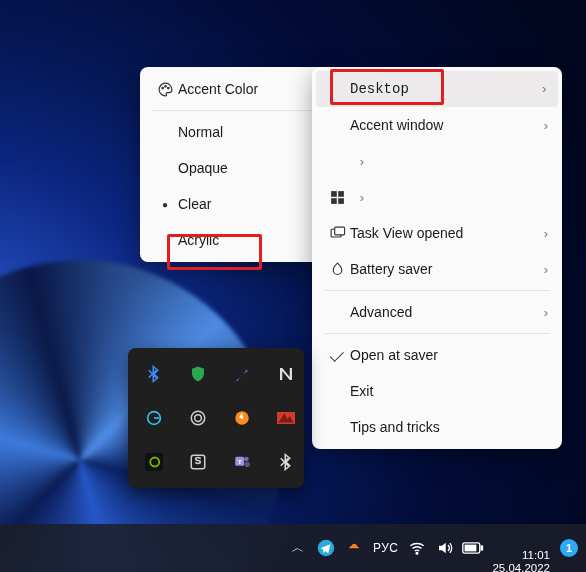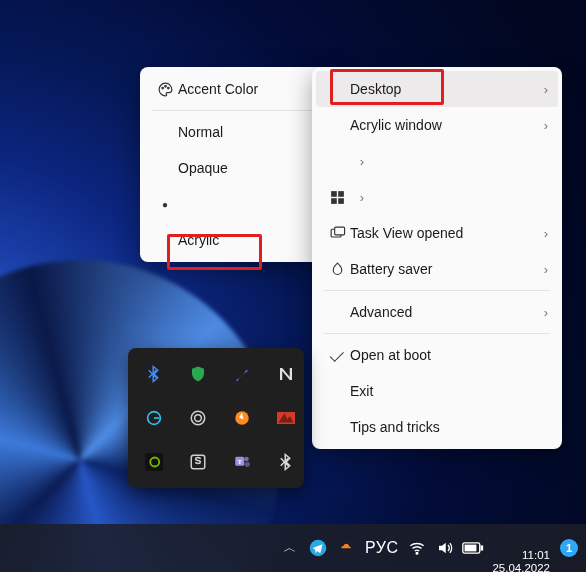--- a/index.html
+++ b/index.html
@@ -33,21 +33,21 @@
   .menu-right { left: 312px; top: 67px; width: 250px; }
 
   .menu-item {
     display: flex; align-items: center;
     height: 36px;
     padding: 0 10px 0 8px;
     border-radius: 4px;
     position: relative;
     cursor: default;
   }
-  .menu-item.hover { background: #eceaea; }
+  .menu-item.hover { background: #eceaea; font-family: Liberation Mono, monospace; }
   .menu-item .lead {
     width: 26px; display: inline-flex; justify-content: center; align-items: center;
     color: #333; flex-shrink:0;
   }
   .menu-item .lead.bullet { font-size: 10px; }
   .menu-item .label { flex: 1; white-space: nowrap; }
   .menu-item .chev {
     width: 14px; text-align: right; color: #777; font-size: 13px;
   }
   .sep { height: 1px; background: #e3e3e3; margin: 3px 8px; }
@@ -79,21 +79,21 @@
   .taskbar {
     position: absolute; left: 0; right: 0; bottom: 0; height: 48px;
     background: rgba(28, 30, 40, 0.85);
     backdrop-filter: blur(10px);
     display: flex; align-items: center; justify-content: flex-end;
     padding: 0 8px 0 0;
     color: #fff; font-size: 12px;
     gap: 6px;
   }
   .tb-ic { width: 22px; height: 22px; display:flex; align-items:center; justify-content:center; }
-  .tb-lang { font-size: 16px; letter-spacing: 0.5px; padding: 0 2px; }
+  .tb-lang { font-size: 12px; letter-spacing: 0.5px; padding: 0 2px; }
   .tb-clock { text-align: right; line-height: 1.15; font-size: 11.5px; padding: 0 2px; margin-top: 28px; }
   .tb-badge {
     width: 18px; height: 18px; border-radius: 50%;
     background: #2ea8f7; color:#fff; font-size:11px; font-weight:600;
     display:flex; align-items:center; justify-content:center; margin-left:2px;
   }
   .chev-up { font-size: 13px; color:#ddd; }
 
   .check::before{
     content:""; display:block; width:12px; height:6px;
@@ -122,36 +122,37 @@
   <div class="menu-item">
     <span class="lead"></span>
     <span class="label">Normal</span>
   </div>
   <div class="menu-item">
     <span class="lead"></span>
     <span class="label">Opaque</span>
   </div>
   <div class="menu-item">
     <span class="lead bullet">●</span>
+    <span class="label">Clear</span>
   </div>
   <div class="menu-item">
     <span class="lead"></span>
     <span class="label">Acrylic</span>
   </div>
 </div>
 
 <div class="menu menu-right">
   <div class="menu-item hover">
     <span class="lead"></span>
     <span class="label">Desktop</span>
     <span class="chev">›</span>
   </div>
   <div class="menu-item">
     <span class="lead"></span>
-    <span class="label">Acrylic window</span>
+    <span class="label">Accent window</span>
     <span class="chev">›</span>
   </div>
   <div class="menu-item">
     <span class="lead"></span>
     <span class="chev">›</span>
   </div>
   <div class="menu-item">
     <span class="lead">
       <svg class="ic" viewBox="0 0 24 24" fill="#333">
         <rect x="3" y="3" width="8" height="8"></rect>
@@ -189,21 +190,21 @@
     <span class="label">Advanced</span>
     <span class="chev">›</span>
   </div>
 
   <div class="sep"></div>
 
   <div class="menu-item">
     <span class="lead">
         <span class="check"></span>
       </span>
-    <span class="label">Open at boot</span>
+    <span class="label">Open at saver</span>
   </div>
   <div class="menu-item">
     <span class="lead"></span>
     <span class="label">Exit</span>
   </div>
   <div class="menu-item">
     <span class="lead"></span>
     <span class="label">Tips and tricks</span>
   </div>
 </div>

